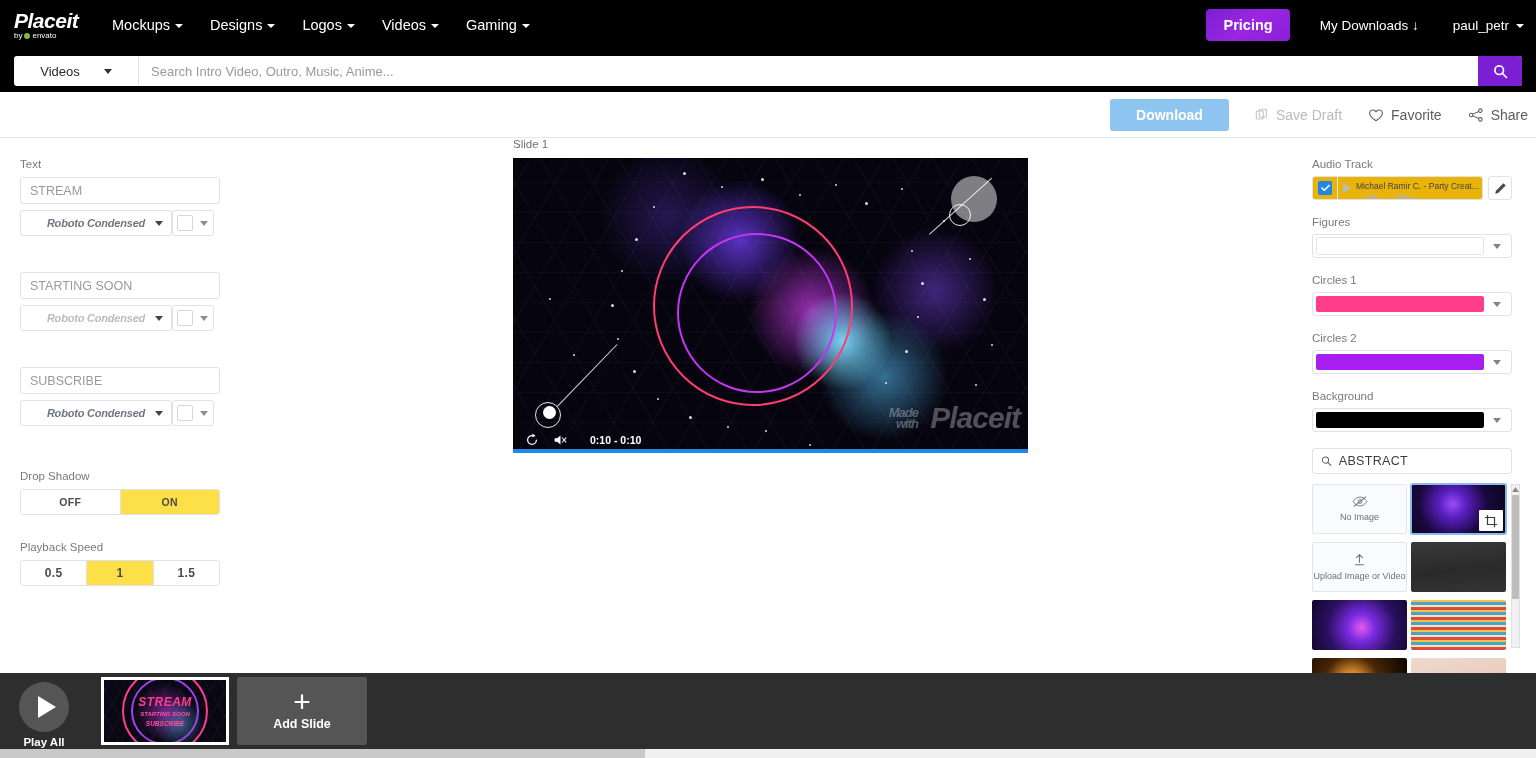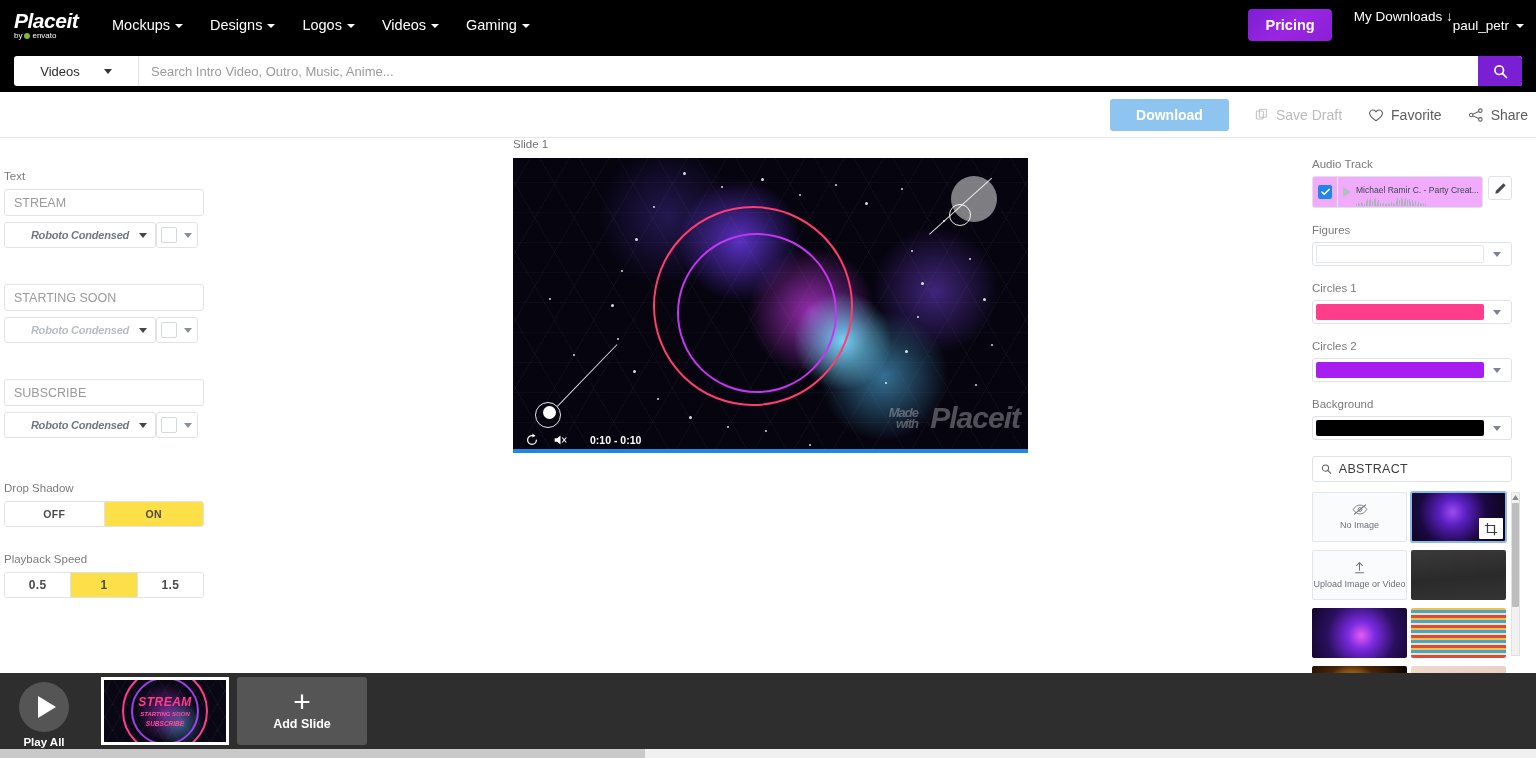--- a/index.html
+++ b/index.html
@@ -19,28 +19,28 @@
   .logo .l1 { font-size: 21px; font-style: italic; font-weight: bold; letter-spacing: -0.5px; }
   .logo .l2 { font-size: 8px; display: flex; align-items: center; gap: 2px; margin-top: 1px; }
   .logo .l2 .dot { width: 6px; height: 6px; border-radius: 50%; background: #82b541; display:inline-block; }
   .navitems { display: flex; align-items: center; margin-left: 26px; gap: 27px; }
   .navitem {
     color: #fff; font-size: 14.5px; display: flex; align-items: center; gap: 5px;
     cursor: pointer; white-space: nowrap;
   }
   .caret { display:inline-block; width:0; height:0; border-left:4px solid transparent;
            border-right:4px solid transparent; border-top:4px solid currentColor; margin-top:2px; }
-  .nav-right { margin-left: auto; display: flex; gap: 0; padding-right: 12px; }
+  .nav-right { margin-left: auto; display: flex; align-items: center; gap: 8px; padding-right: 12px; }
   .pricing-btn {
     background: linear-gradient(135deg,#7b1fd4 0%, #9b26e0 50%, #8a1fd8 100%);
     color: #fff; font-size: 14.5px; font-weight: bold;
     padding: 8px 17px; border-radius: 4px; border: none; cursor: pointer;
   }
   .downloads-link { color:#fff; font-size:13.5px; margin-left:22px; cursor:pointer; white-space:nowrap; }
-  .user-menu { color:#fff; font-size:13.5px; display:flex; align-items:center; gap:7px; cursor:pointer; }
+  .user-menu { color:#fff; font-size:13.5px; margin-left:26px; display:flex; align-items:center; gap:7px; cursor:pointer; }
 
   
   .searchwrap {
     position:absolute; left:0; top:50px; width:1536px; height:42px;
     background:#000; display:flex; align-items:center;
   }
   .searchbar {
     margin-left:14px; margin-right:14px; height:30px; flex:1;
     display:flex; align-items:stretch; border-radius:3px; overflow:hidden; background:#fff;
   }
@@ -71,21 +71,21 @@
   .tb-item {
     display:flex; align-items:center; gap:7px; font-size:14px; color:#5d5d5d;
     margin-left:26px; cursor:pointer; white-space:nowrap;
   }
   .tb-item.disabled { color:#bbbbbb; }
 
   
   .main { position:absolute; left:0; top:138px; width:1536px; height:535px; background:#fff; }
 
   
-  .left-panel { position:absolute; left:0; top:12px; width:240px; padding:20px 20px 0 4px; }
+  .left-panel { position:absolute; left:0; top:0; width:240px; padding:20px 20px 0 20px; }
   .field-label { font-size:11.5px; color:#7a7a7a; margin-bottom:7px; }
   .text-input {
     width:200px; height:27px; border:1px solid #dfe3e8; border-radius:3px;
     font-size:12.5px; color:#9a9a9a; padding:0 9px; outline:none;
     font-family:"Liberation Sans",sans-serif; background:#fff; margin-bottom:6px;
   }
   .font-row { display:flex; gap:0; margin-bottom:18px; }
   .font-select {
     width:152px; height:26px; border:1px solid #dfe3e8; border-radius:3px; background:#fff;
     display:flex; align-items:center; justify-content:center; position:relative; cursor:pointer;
@@ -145,21 +145,21 @@
   .vctrl { position:absolute; left:0; bottom:0; width:100%; height:26px; display:flex; align-items:center;
            padding-left:12px; gap:14px; color:#fff; }
   .vtime { font-size:10.5px; font-weight:bold; margin-left:8px; }
   .vprogress { position:absolute; left:0; bottom:0; width:100%; height:4px; background:#1e88e5; }
 
   
   .right-panel { position:absolute; left:1306px; top:0; width:230px; padding:20px 24px 0 6px; }
   .rp-label { font-size:11.5px; color:#7a7a7a; margin-bottom:6px; }
   .audio-row { display:flex; gap:5px; margin-bottom:16px; }
   .audio-box {
-    flex:1; height:32px; border:1px solid #dfe3e8; border-radius:3px; background:#f0abfc;
+    flex:1; height:24px; border:1px solid #dfe3e8; border-radius:3px; background:#eab308;
     display:flex; align-items:center; overflow:hidden;
   }
   .chk { width:14px; height:14px; background:#2086e8; border-radius:2px; margin-left:5px;
          display:flex; align-items:center; justify-content:center; flex:none; cursor:pointer; }
   .chk svg { display:block; }
   .audio-div { width:1px; height:100%; background:#e6e9ec; margin-left:5px; flex:none; }
   .play-tri { width:0;height:0;border-top:5px solid transparent;border-bottom:5px solid transparent;
               border-left:8px solid #b8bcc2; margin:0 5px; flex:none; cursor:pointer; }
   .audio-meta { flex:1; min-width:0; overflow:hidden; padding-right:4px; }
   .audio-title { font-size:8.5px; color:#3f4550; white-space:nowrap; overflow:hidden; line-height:10px; }

